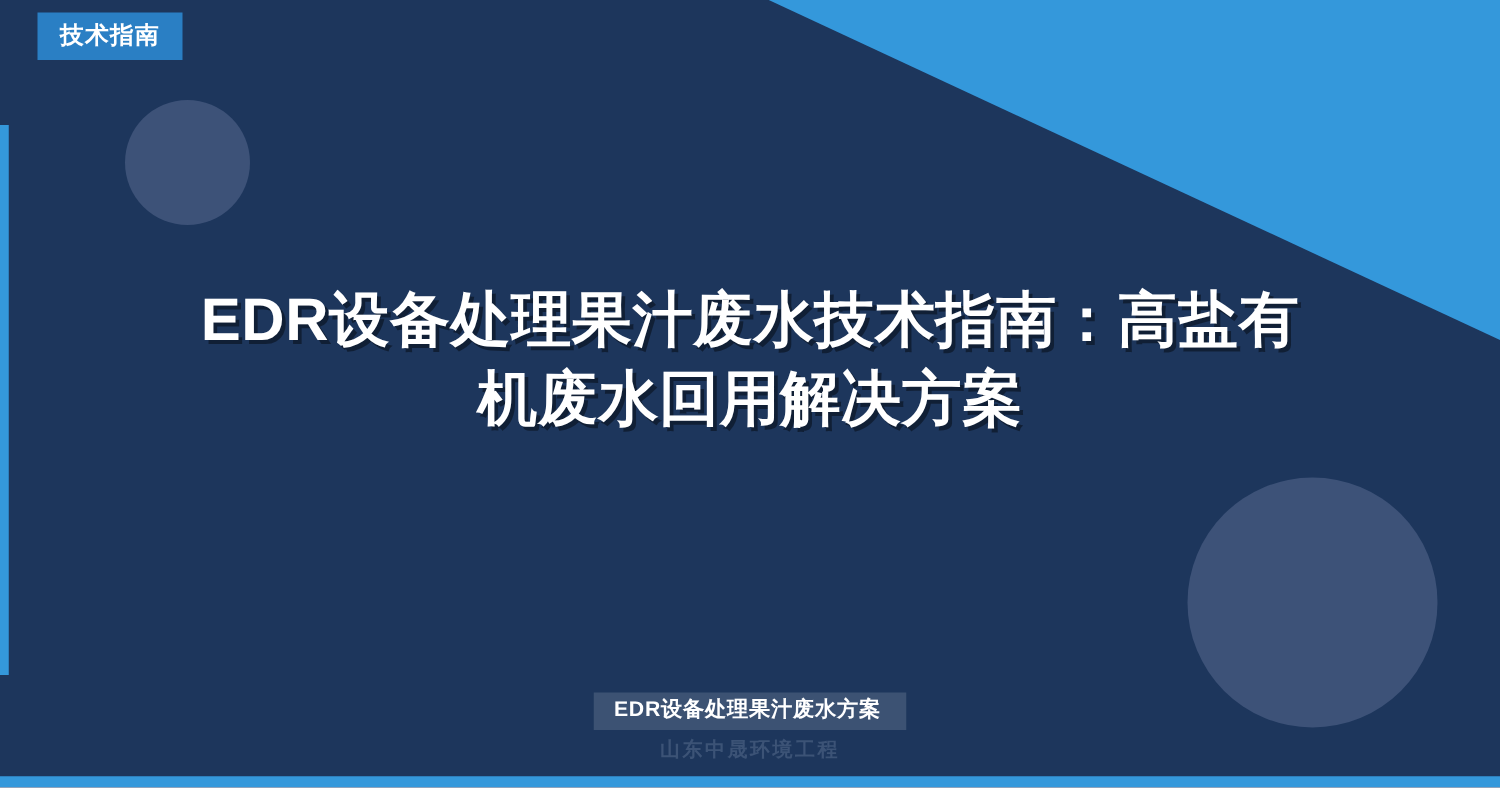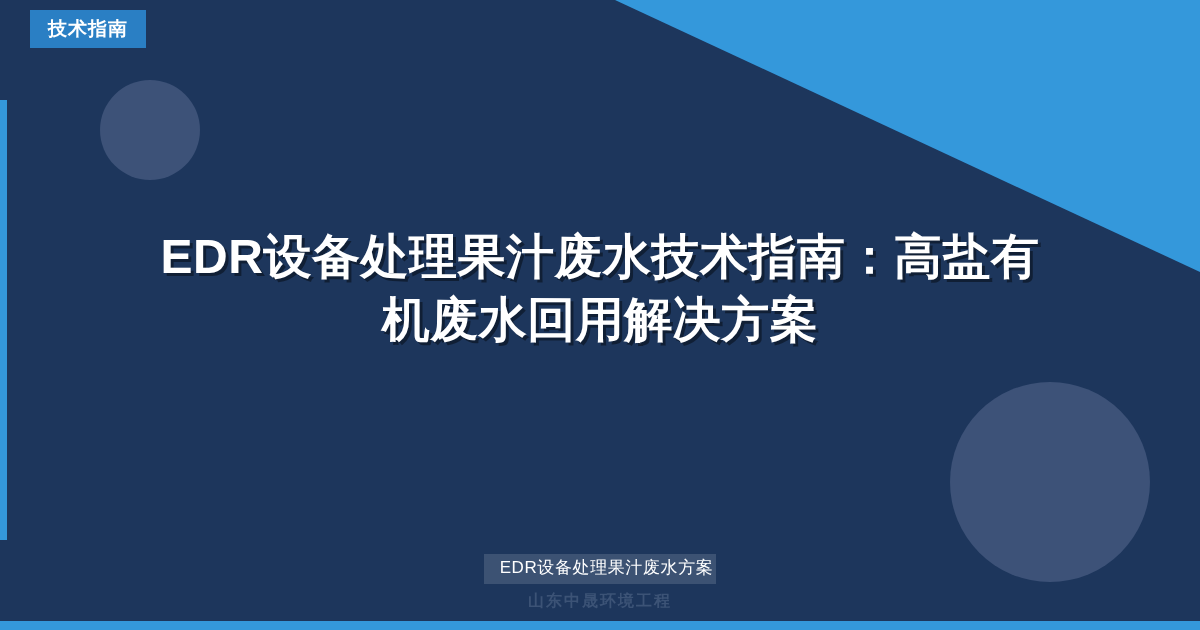--- a/index.html
+++ b/index.html
@@ -103,23 +103,23 @@
     left: 0;
     bottom: 20px;
     width: 1200px;
     text-align: center;
   }
   .source-tag {
     display: inline-block;
     background: rgba(255, 255, 255, 0.14);
     color: #ffffff;
     font-size: 17px;
-    font-weight: normal;
+    font-weight: bold;
     letter-spacing: 0.6px;
-    padding: 5px 3px 6px 16px;
+    padding: 5px 20px 6px 16px;
     line-height: 1.1;
   }
   .brand-line {
     margin-top: 7px;
     color: #3c5376;
     font-size: 16px;
     font-weight: bold;
     letter-spacing: 2px;
     line-height: 1.2;
   }

